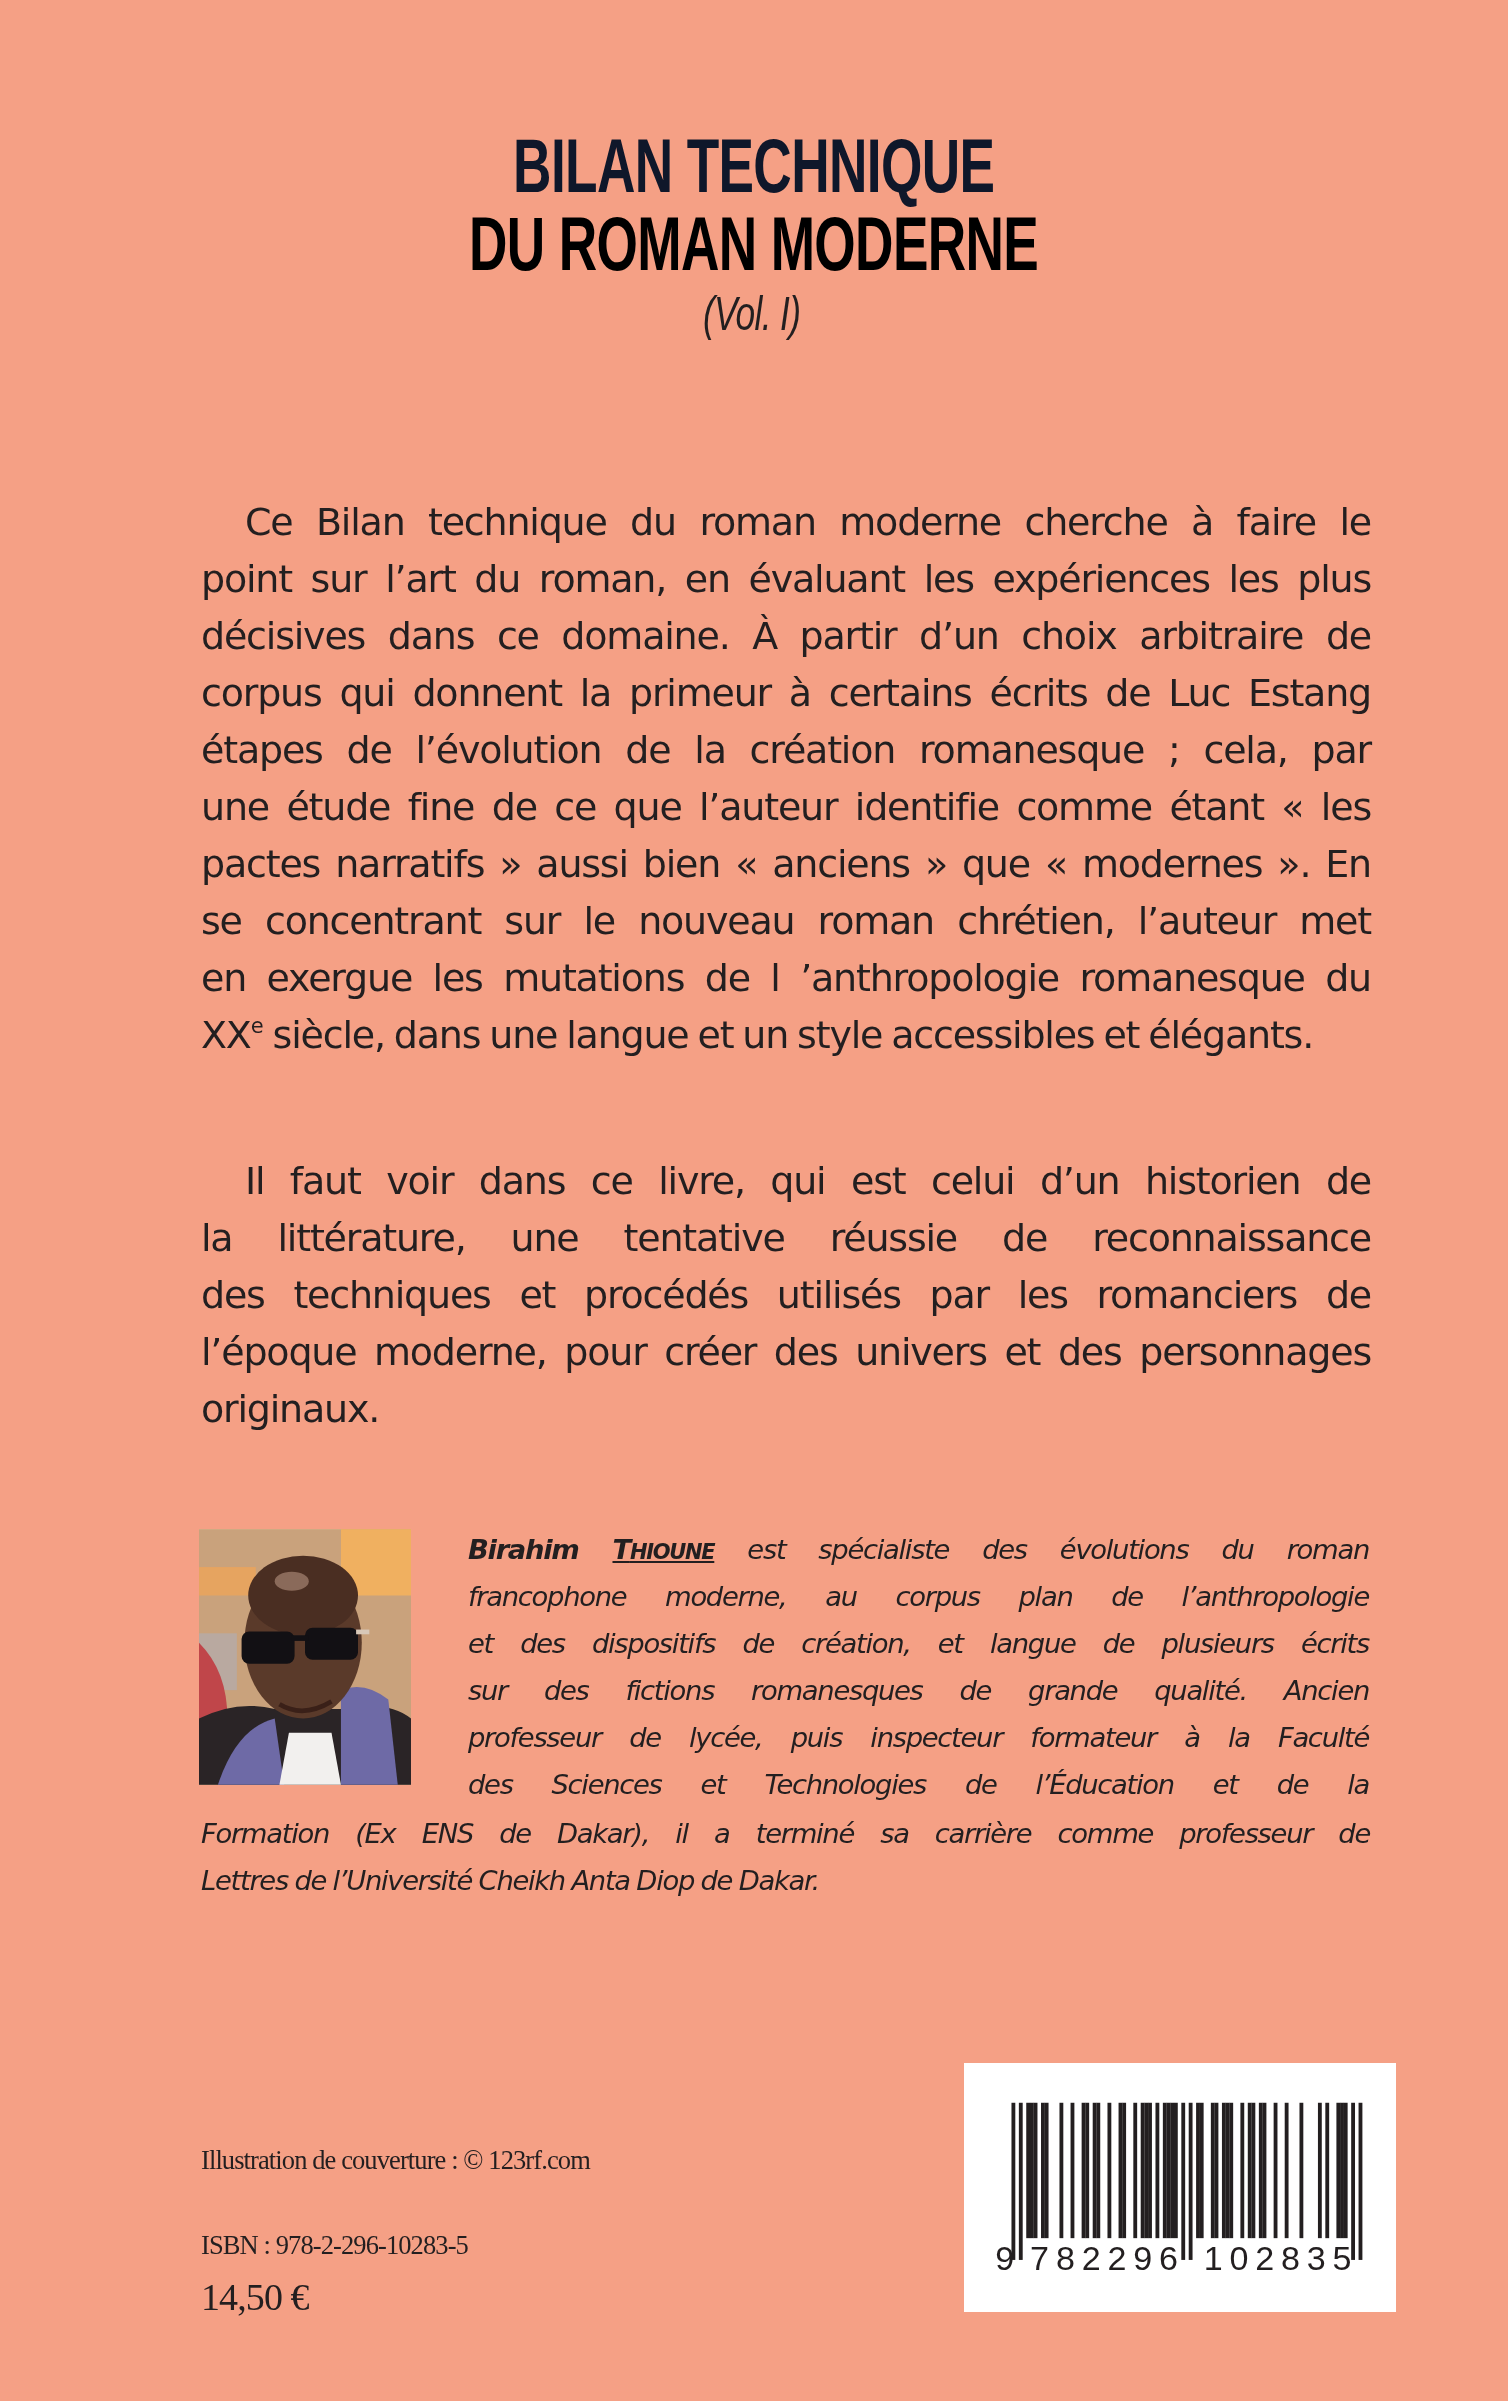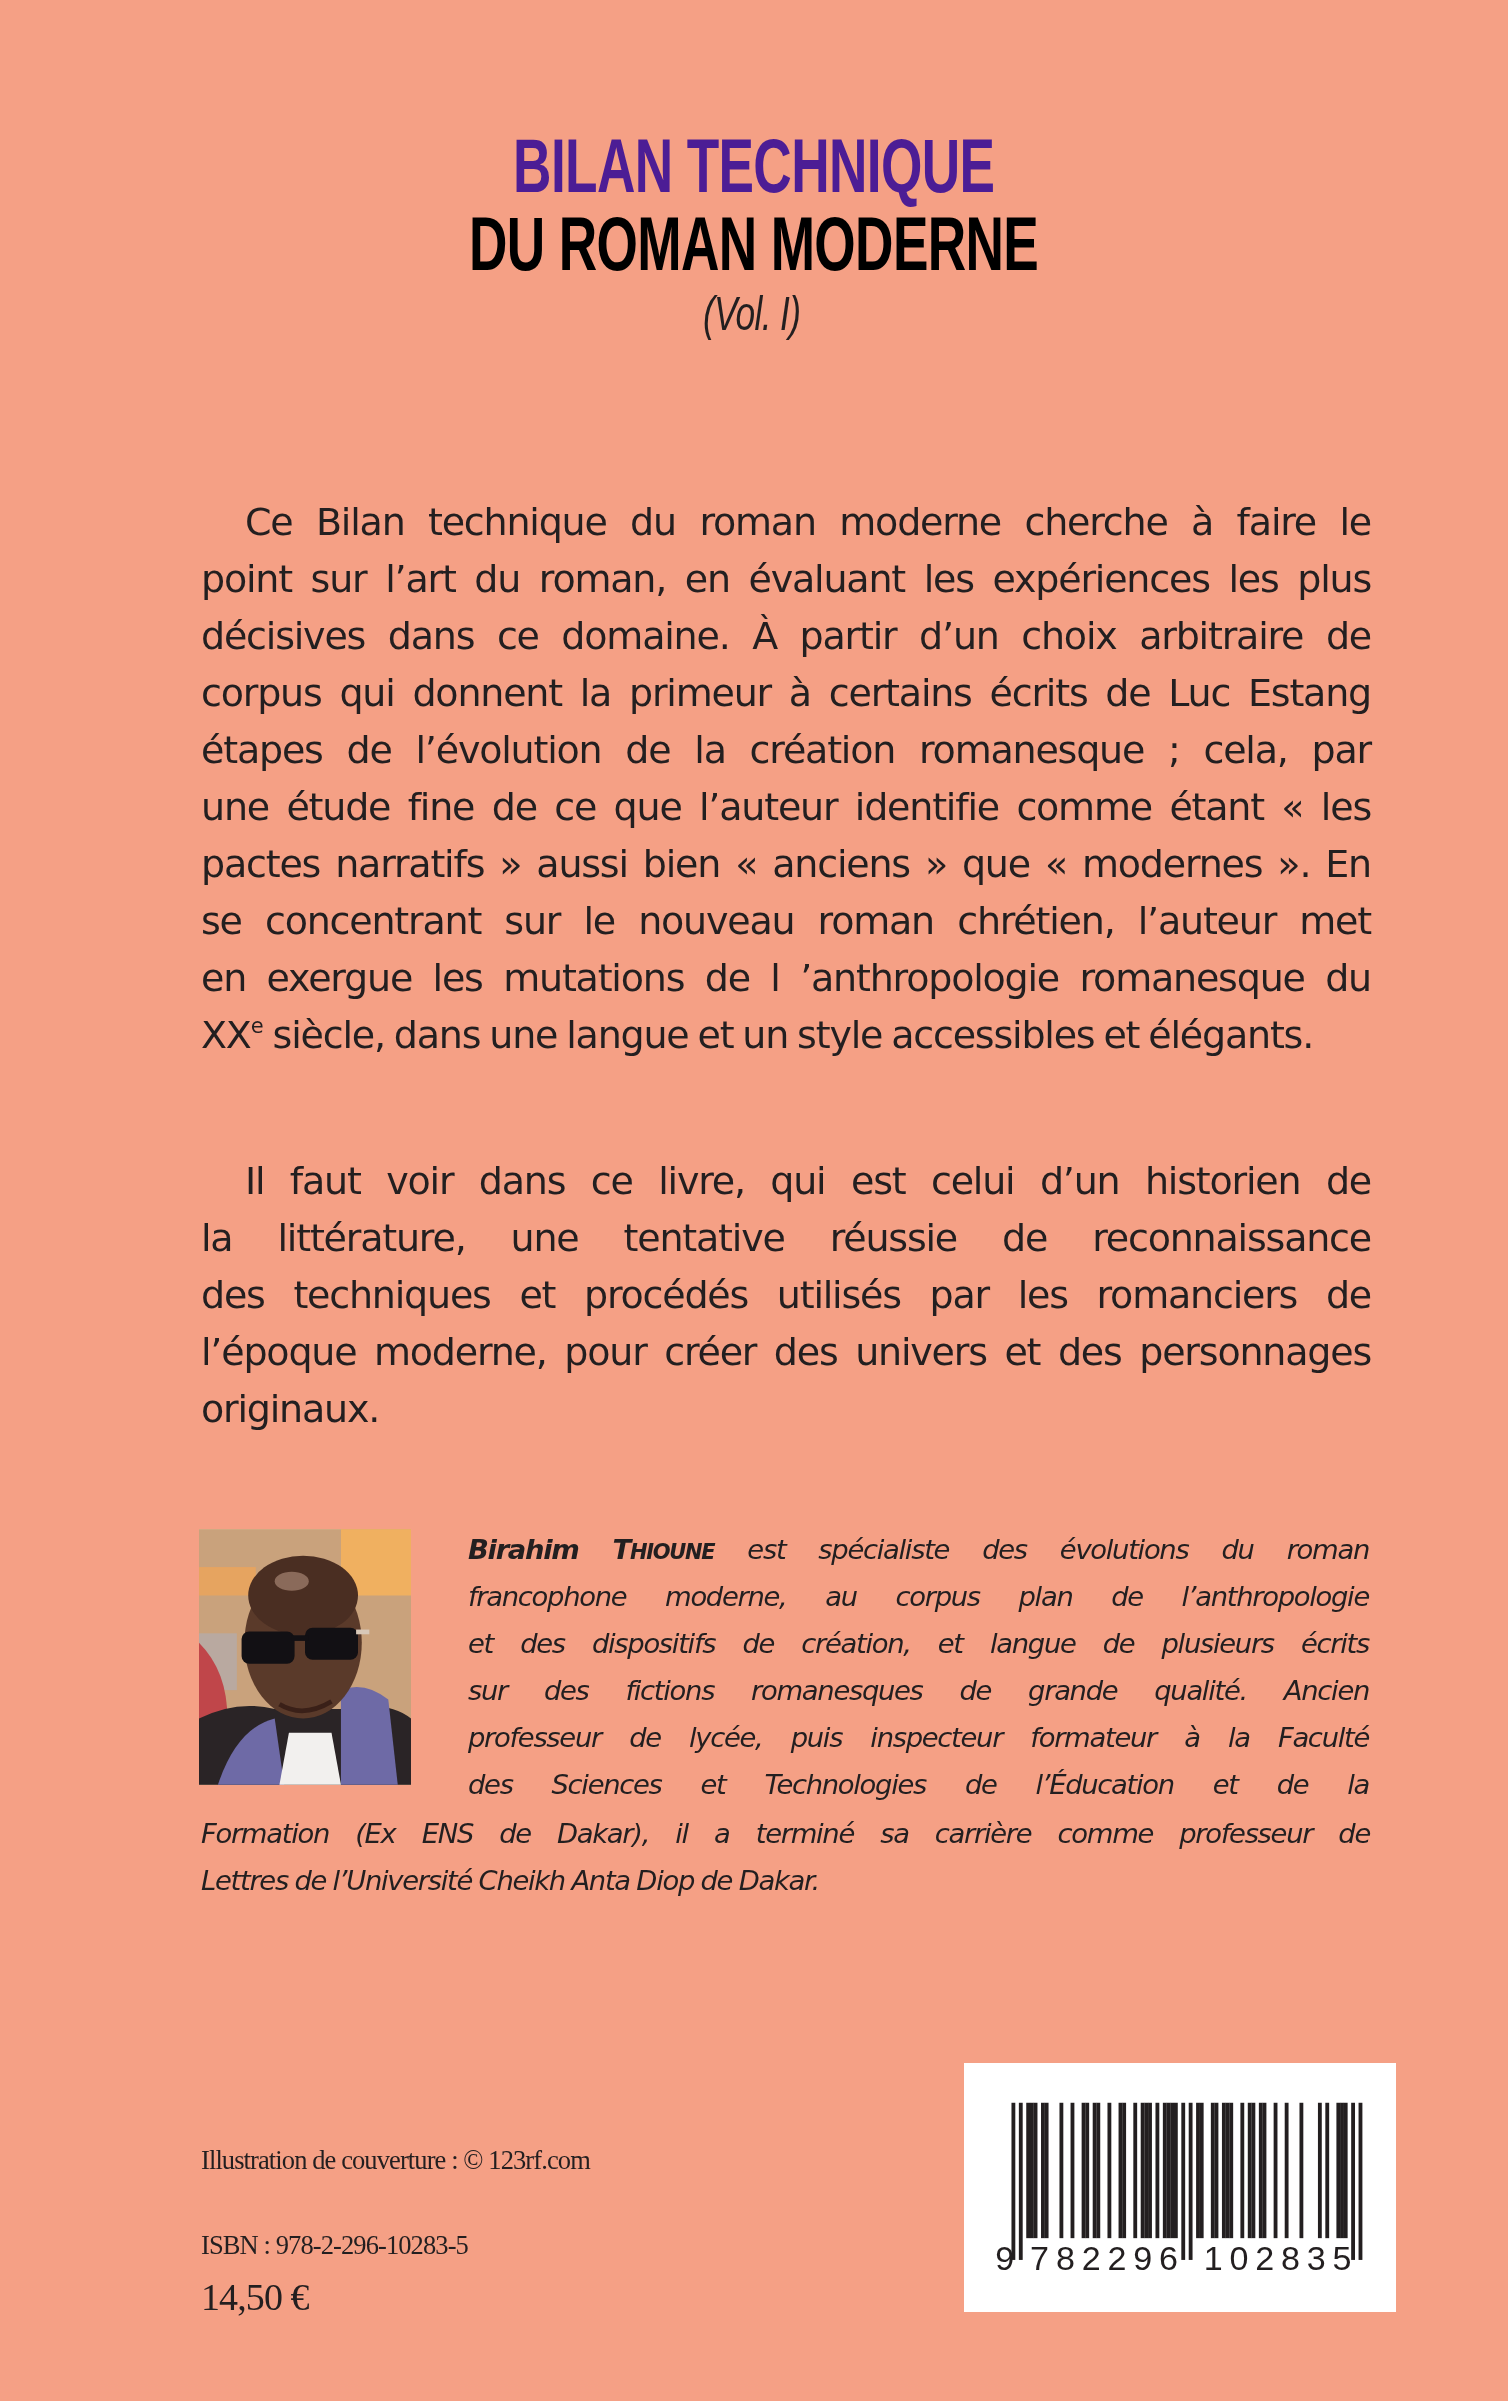--- a/index.html
+++ b/index.html
@@ -12,21 +12,21 @@
     }
 
     
     .title-line {
       position: absolute; left: 0; width: 1508px;
       text-align: center; white-space: nowrap;
       font-family: "Liberation Sans", sans-serif;
       font-weight: bold; letter-spacing: -0.9px;
     }
     .title-line span { display: inline-block; transform-origin: center; }
-    #t1 { top: 123px; height: 85px; line-height: 85px; font-size: 76px; color: #4c1d95; }
+    #t1 { top: 123px; height: 85px; line-height: 85px; font-size: 76px; color: #0f172a; }
     #t1 span { transform: scaleX(0.70); }
     #t2 { top: 201px; height: 85px; line-height: 85px; font-size: 76px; color: #000000; }
     #t2 span { transform: scaleX(0.70); }
     #t3 { top: 280px; height: 66px; line-height: 66px; font-size: 49px; font-weight: normal; font-style: italic; left: -1.9px; }
     #t3 span { transform: scaleX(0.72); }
 
     
     .body-text {
       position: absolute; left: 201px; width: 1170px;
       font-family: "DejaVu Sans", sans-serif;
@@ -52,21 +52,21 @@
       position: absolute;
       font-family: "DejaVu Sans", sans-serif; font-style: italic;
       font-size: 27.4px; line-height: 47px;
       letter-spacing: -1.3px; word-spacing: -0.9px;
     }
     .bio .ln { display: block; height: 47px; white-space: nowrap; text-align: justify; text-align-last: justify; }
     .bio .ln.last { text-align-last: left; }
     #bio-right { left: 468px; top: 1526px; width: 901px; }
     #bio-full { left: 201px; top: 1810px; width: 1169px; }
     .bio b { font-weight: bold; }
-    .sc { font-size: 23px; font-weight: bold; }
+    .sc { font-size: 23px; font-weight: bold; text-decoration: underline; }
 
     
     .foot {
       position: absolute; left: 201px; white-space: nowrap;
       font-family: Liberation Serif, serif; letter-spacing: -0.9px;
     }
     #credit { top: 2143px; font-size: 26.5px; line-height: 34px; }
     #isbn { top: 2228px; font-size: 26.5px; line-height: 34px; }
     #price { top: 2275px; font-size: 38px; line-height: 45px; }
 

